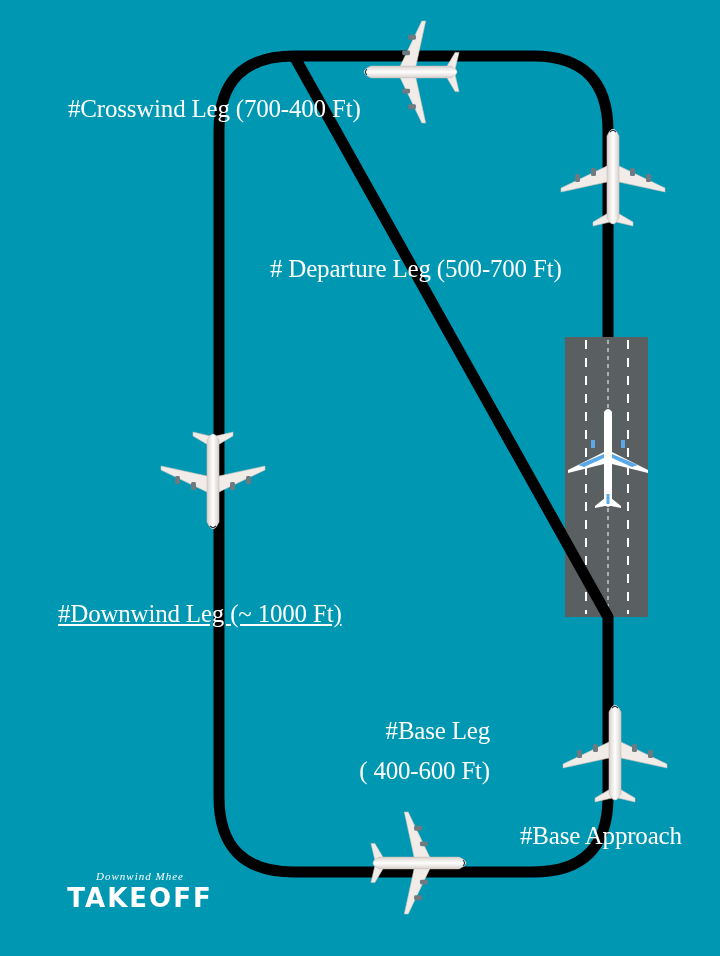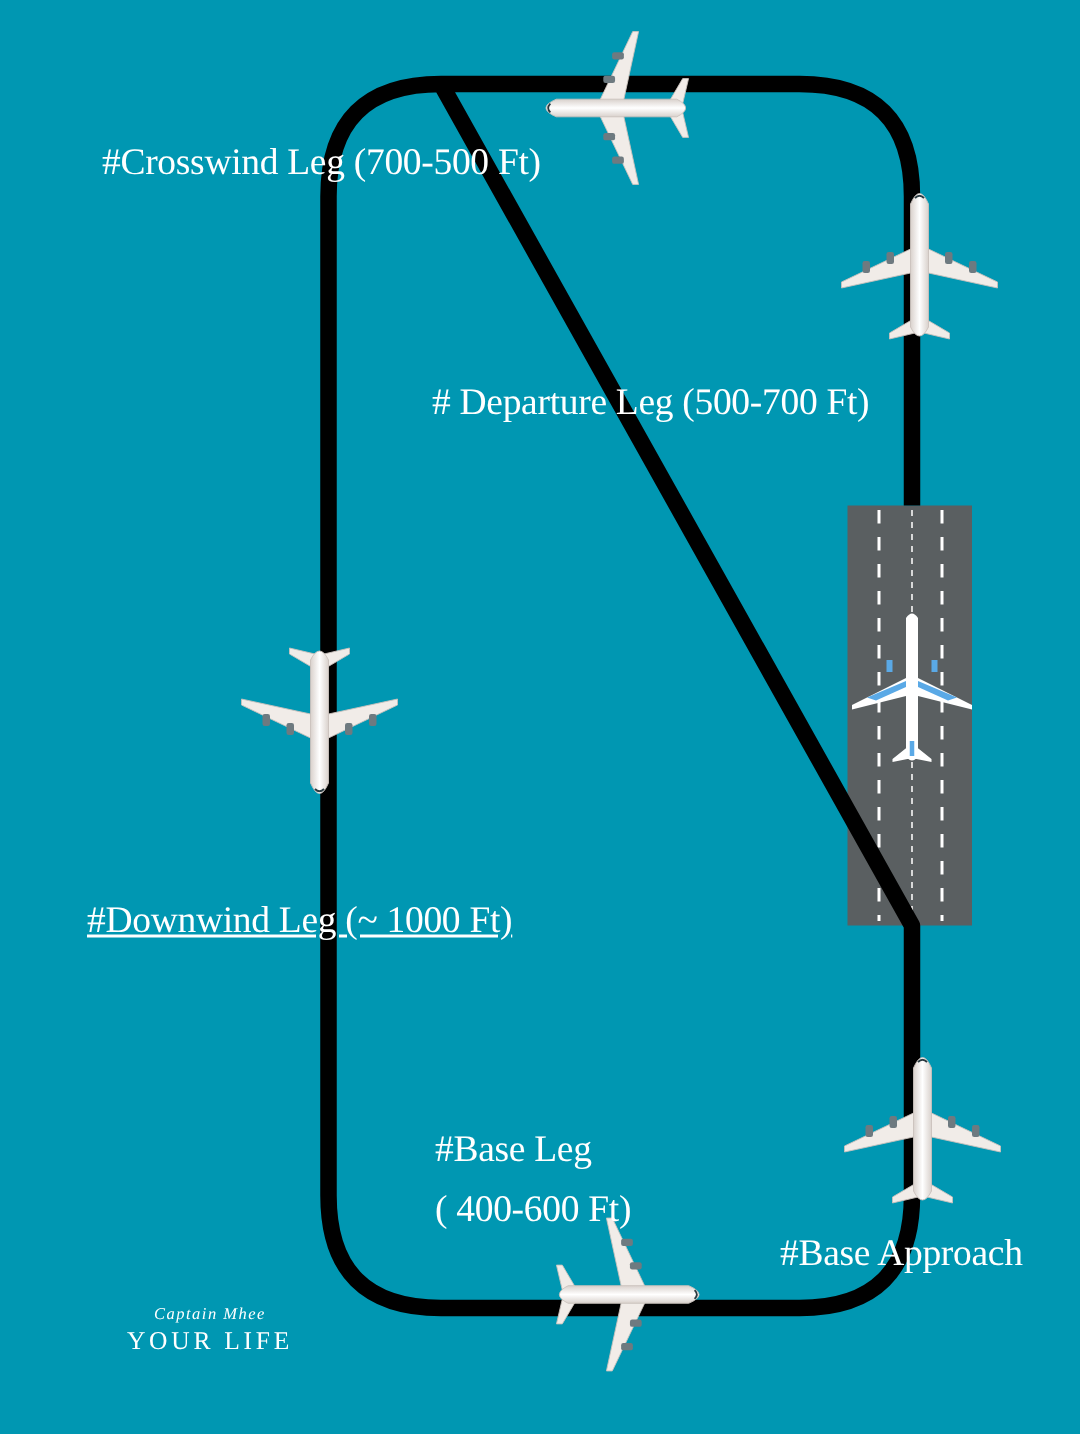--- a/index.html
+++ b/index.html
@@ -9,21 +9,21 @@
     position: relative;
     font-family: "DejaVu Serif", "Liberation Serif", serif;
   }
   .canvas { position: absolute; left: 0; top: 0; width: 720px; height: 956px; }
   .label {
     position: absolute; color: #ffffff;
     font-family: "Liberation Serif", "DejaVu Serif", serif;
     font-size: 25px; line-height: 1; white-space: nowrap;
     letter-spacing: -0.2px;
   }
-  .label.center { text-align: left; margin-top: 36px; }
+  .label.center { text-align: right; }
   .brand {
     position: absolute; left: 60px; top: 870px; width: 160px;
     text-align: center; color: #ffffff;
   }
   .brand .small {
     font-family: "Liberation Serif", "DejaVu Serif", serif;
     font-style: italic; font-size: 11px; letter-spacing: 1px; line-height: 13px;
   }
   .brand .big {
     font-family: "DejaVu Sans", "Liberation Sans", sans-serif;
@@ -89,23 +89,23 @@
       <use href="#jet"></use>
     </g>
   <g transform="translate(615,754) scale(1.0)">
       <use href="#jet"></use>
     </g>
   <g transform="translate(418,863) rotate(90) scale(0.98)">
       <use href="#jet"></use>
     </g>
 </svg>
 
-<div class="label" style="left:68px; top:96px;">#Crosswind Leg  (700-500 Ft)</div>
-<div class="label" style="left:288px; top:256px;"># Departure Leg (500-700 Ft)</div>
+<div class="label" style="left:68px; top:96px;">#Crosswind Leg  (700-400 Ft)</div>
+<div class="label" style="left:270px; top:256px;"># Departure Leg (500-700 Ft)</div>
 <div class="label" style="left:58px; top:601px;text-decoration:underline;">#Downwind Leg (~ 1000 Ft)</div>
 <div class="label center" style="left:290px; top:718px; width:200px;">#Base Leg</div>
 <div class="label center" style="left:290px; top:758px; width:200px;">( 400-600 Ft)</div>
 <div class="label" style="left:520px; top:823px;">#Base Approach</div>
 
 <div class="brand">
-  <div class="small">Captain Mhee</div>
-  <div class="sub">YOUR LIFE</div>
+  <div class="small">Downwind Mhee</div>
+  <div class="big">TAKEOFF</div>
 </div>
 
 </body></html>

